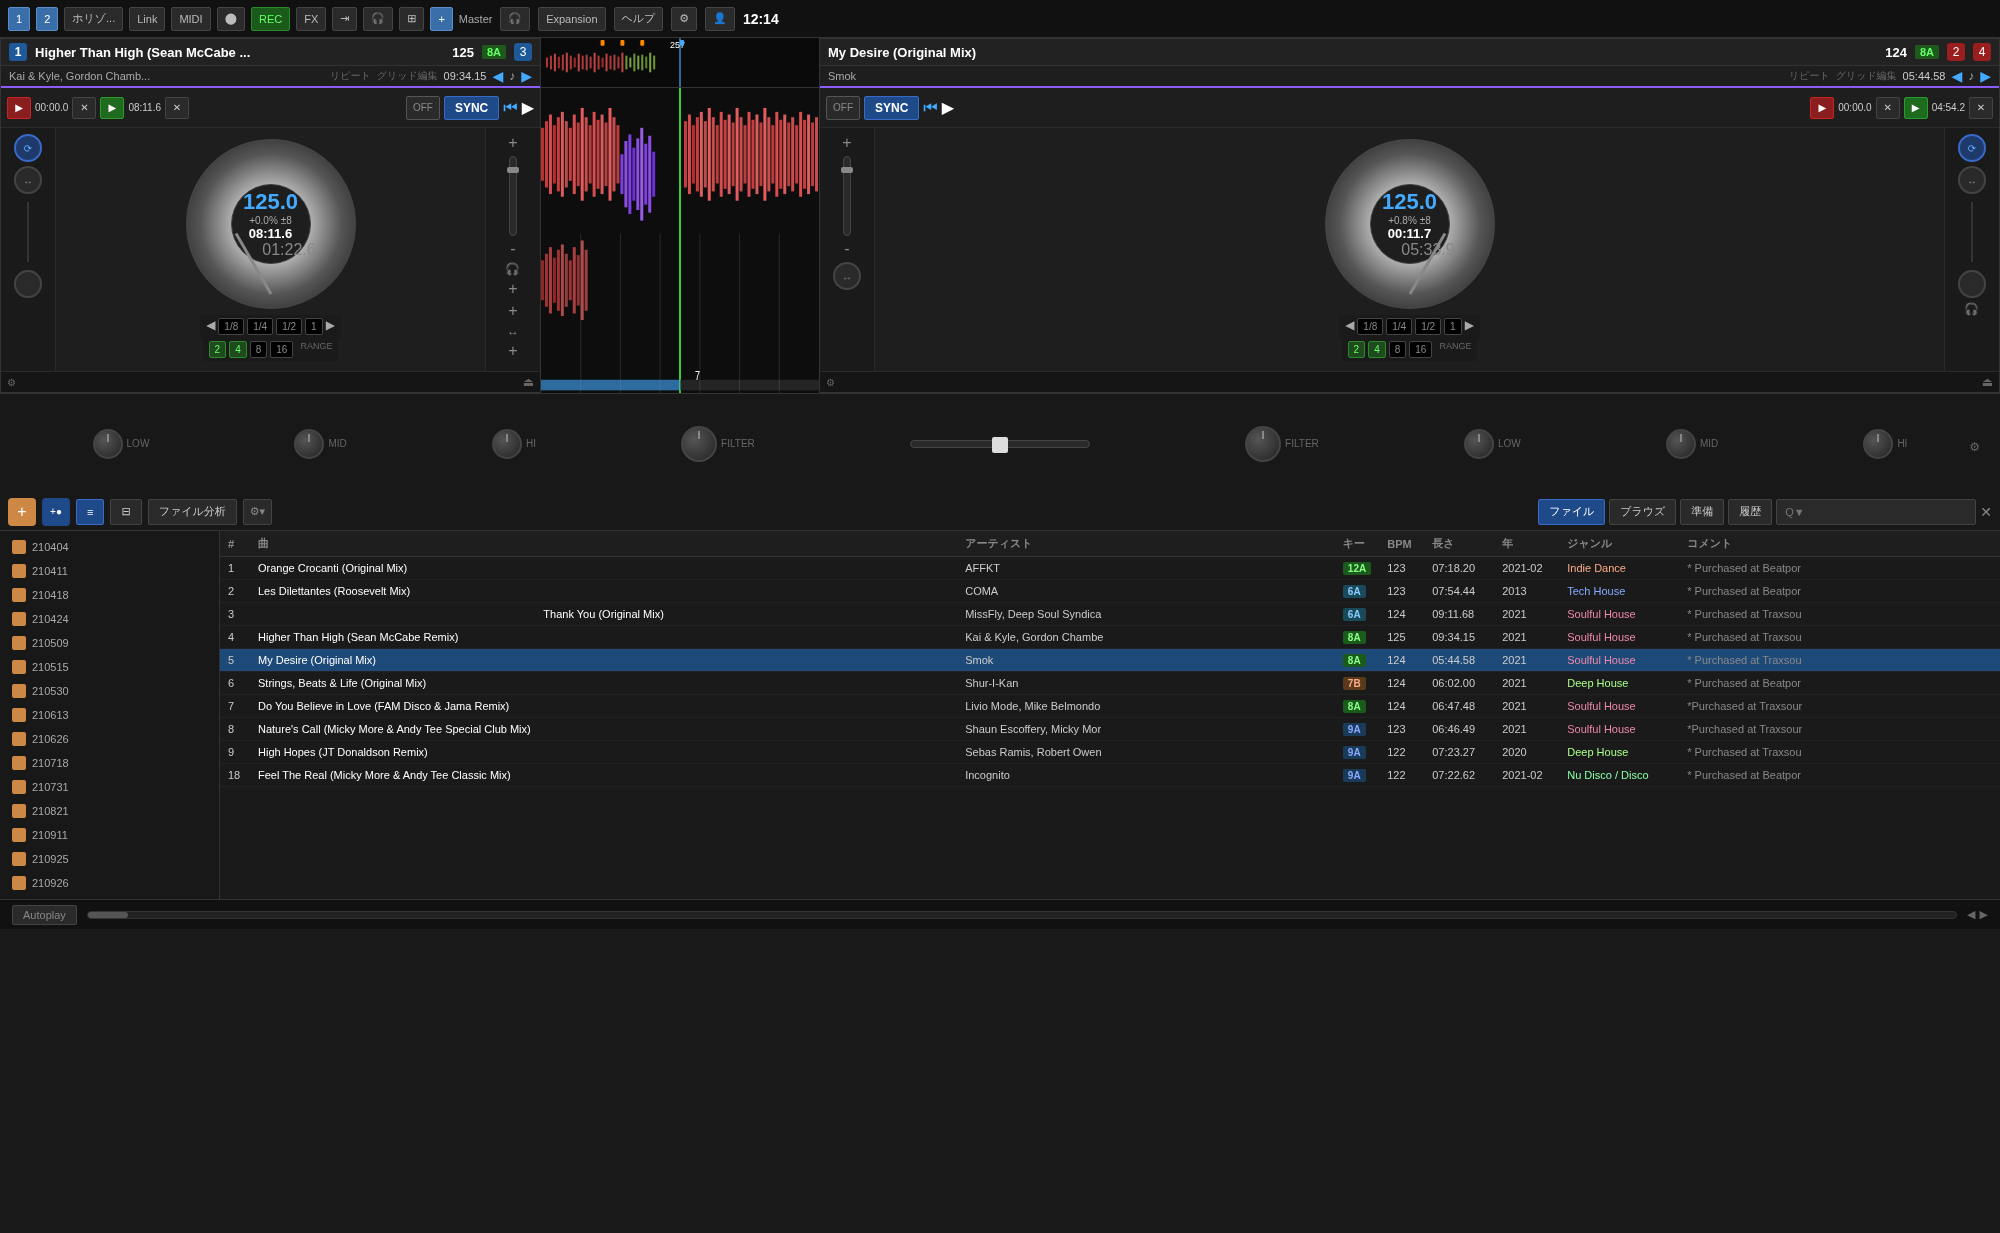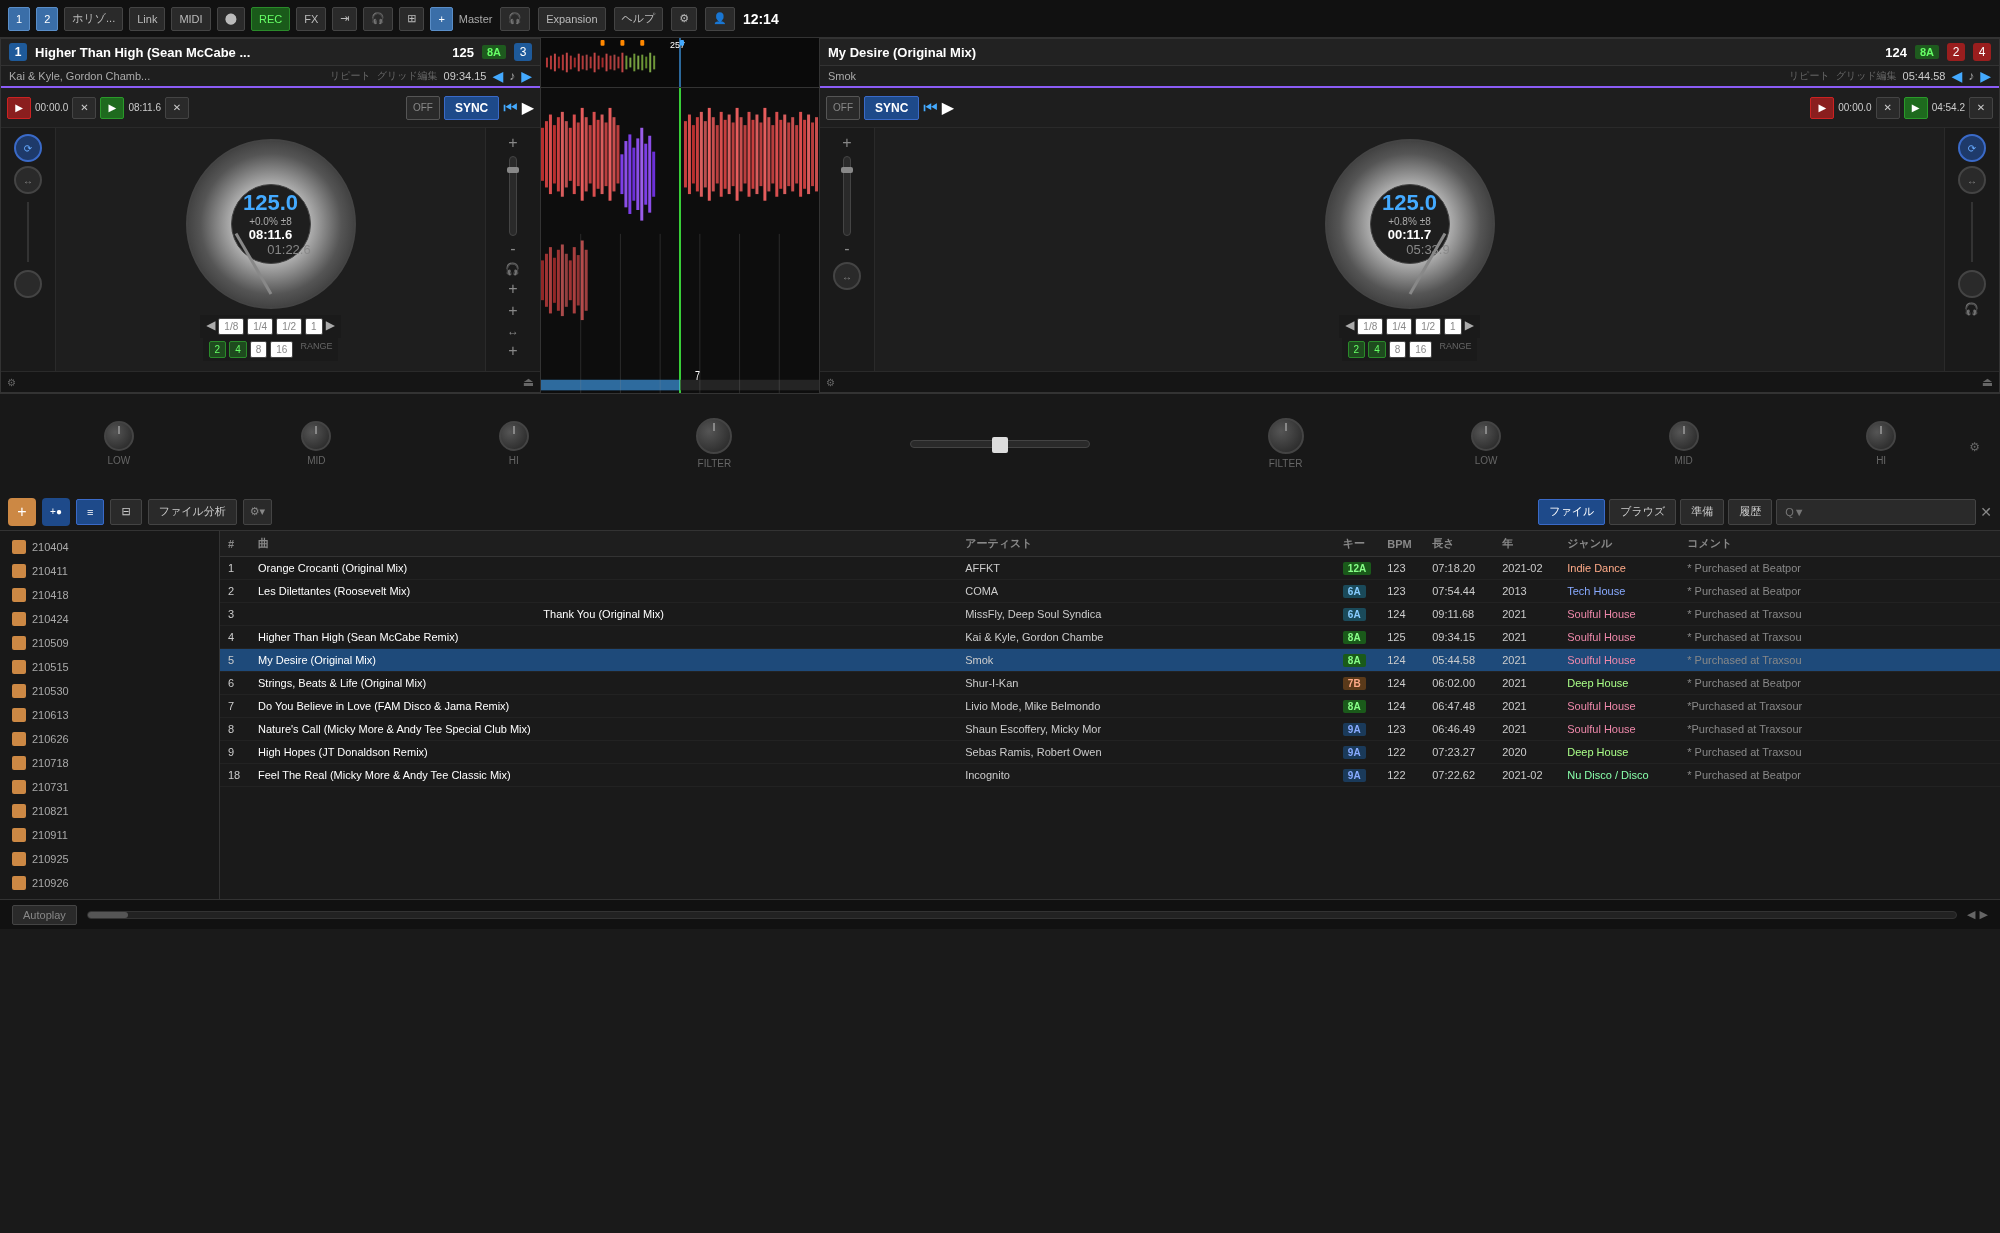--- a/index.html
+++ b/index.html
@@ -202,21 +202,21 @@
       border-radius: 50%;
       background: #1e1e1e;
       border: 1px solid #444;
       display: flex;
       flex-direction: column;
       align-items: center;
       justify-content: center;
     }
     .platter-bpm { color: #4af; font-size: 22px; font-weight: bold; }
     .platter-time1 { color: #fff; font-size: 13px; font-weight: bold; }
-    .platter-time2 { color: #888; font-size: 13px; margin-left: 37px; }
+    .platter-time2 { color: #888; font-size: 16px; margin-left: 37px; }
     .platter-needle {
       position: absolute;
       top: 50%;
       left: 50%;
       width: 3px;
       height: 70px;
       background: #888;
       transform-origin: bottom center;
       transform: translateX(-50%) rotate(-30deg);
     }
@@ -249,21 +249,20 @@
       height: 100px;
       background: #181818;
       border-top: 1px solid #333;
       display: flex;
       align-items: center;
       justify-content: space-around;
       padding: 0 20px;
     }
     .eq-knob-group {
       display: flex;
-      flex-direction: column;
       align-items: center;
       gap: 4px;
     }
     .knob {
       width: 30px;
       height: 30px;
       border-radius: 50%;
       background: radial-gradient(circle at 35% 35%, #555, #222);
       border: 2px solid #444;
       position: relative;
@@ -459,21 +458,21 @@
 
     .waveform-svg { width: 100%; height: 100%; }
 
     .loop-btns {
       display: flex;
       gap: 3px;
       padding: 3px 6px;
       background: #1a1a1a;
     }
     .loop-btn {
-      background: #ffffff;
+      background: #000000;
       border: 1px solid #444;
       color: #888;
       font-size: 10px;
       padding: 2px 5px;
       cursor: pointer;
       border-radius: 2px;
     }
     .loop-btn.active { background: #1e4a1e; color: #6f6; border-color: #2a8a2a; }
 
     .pitch-display {

